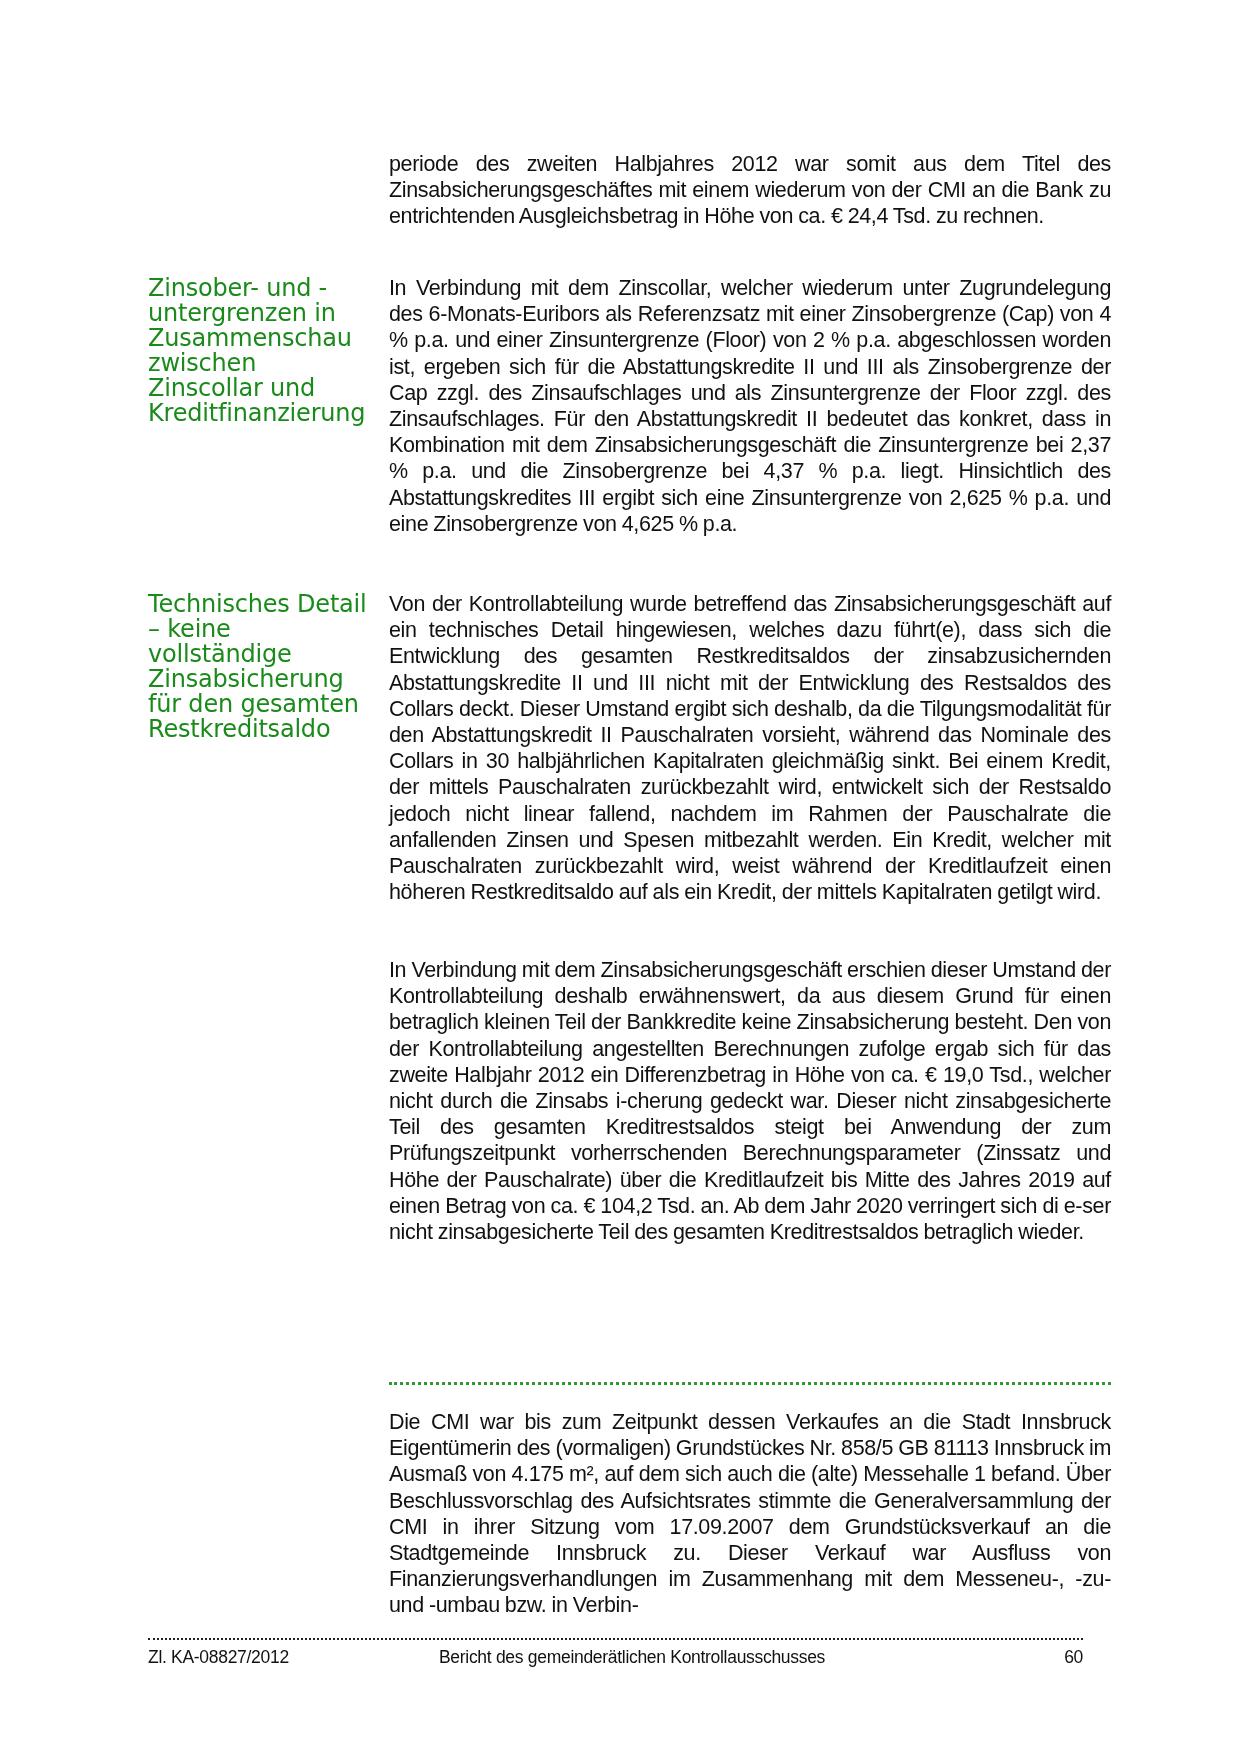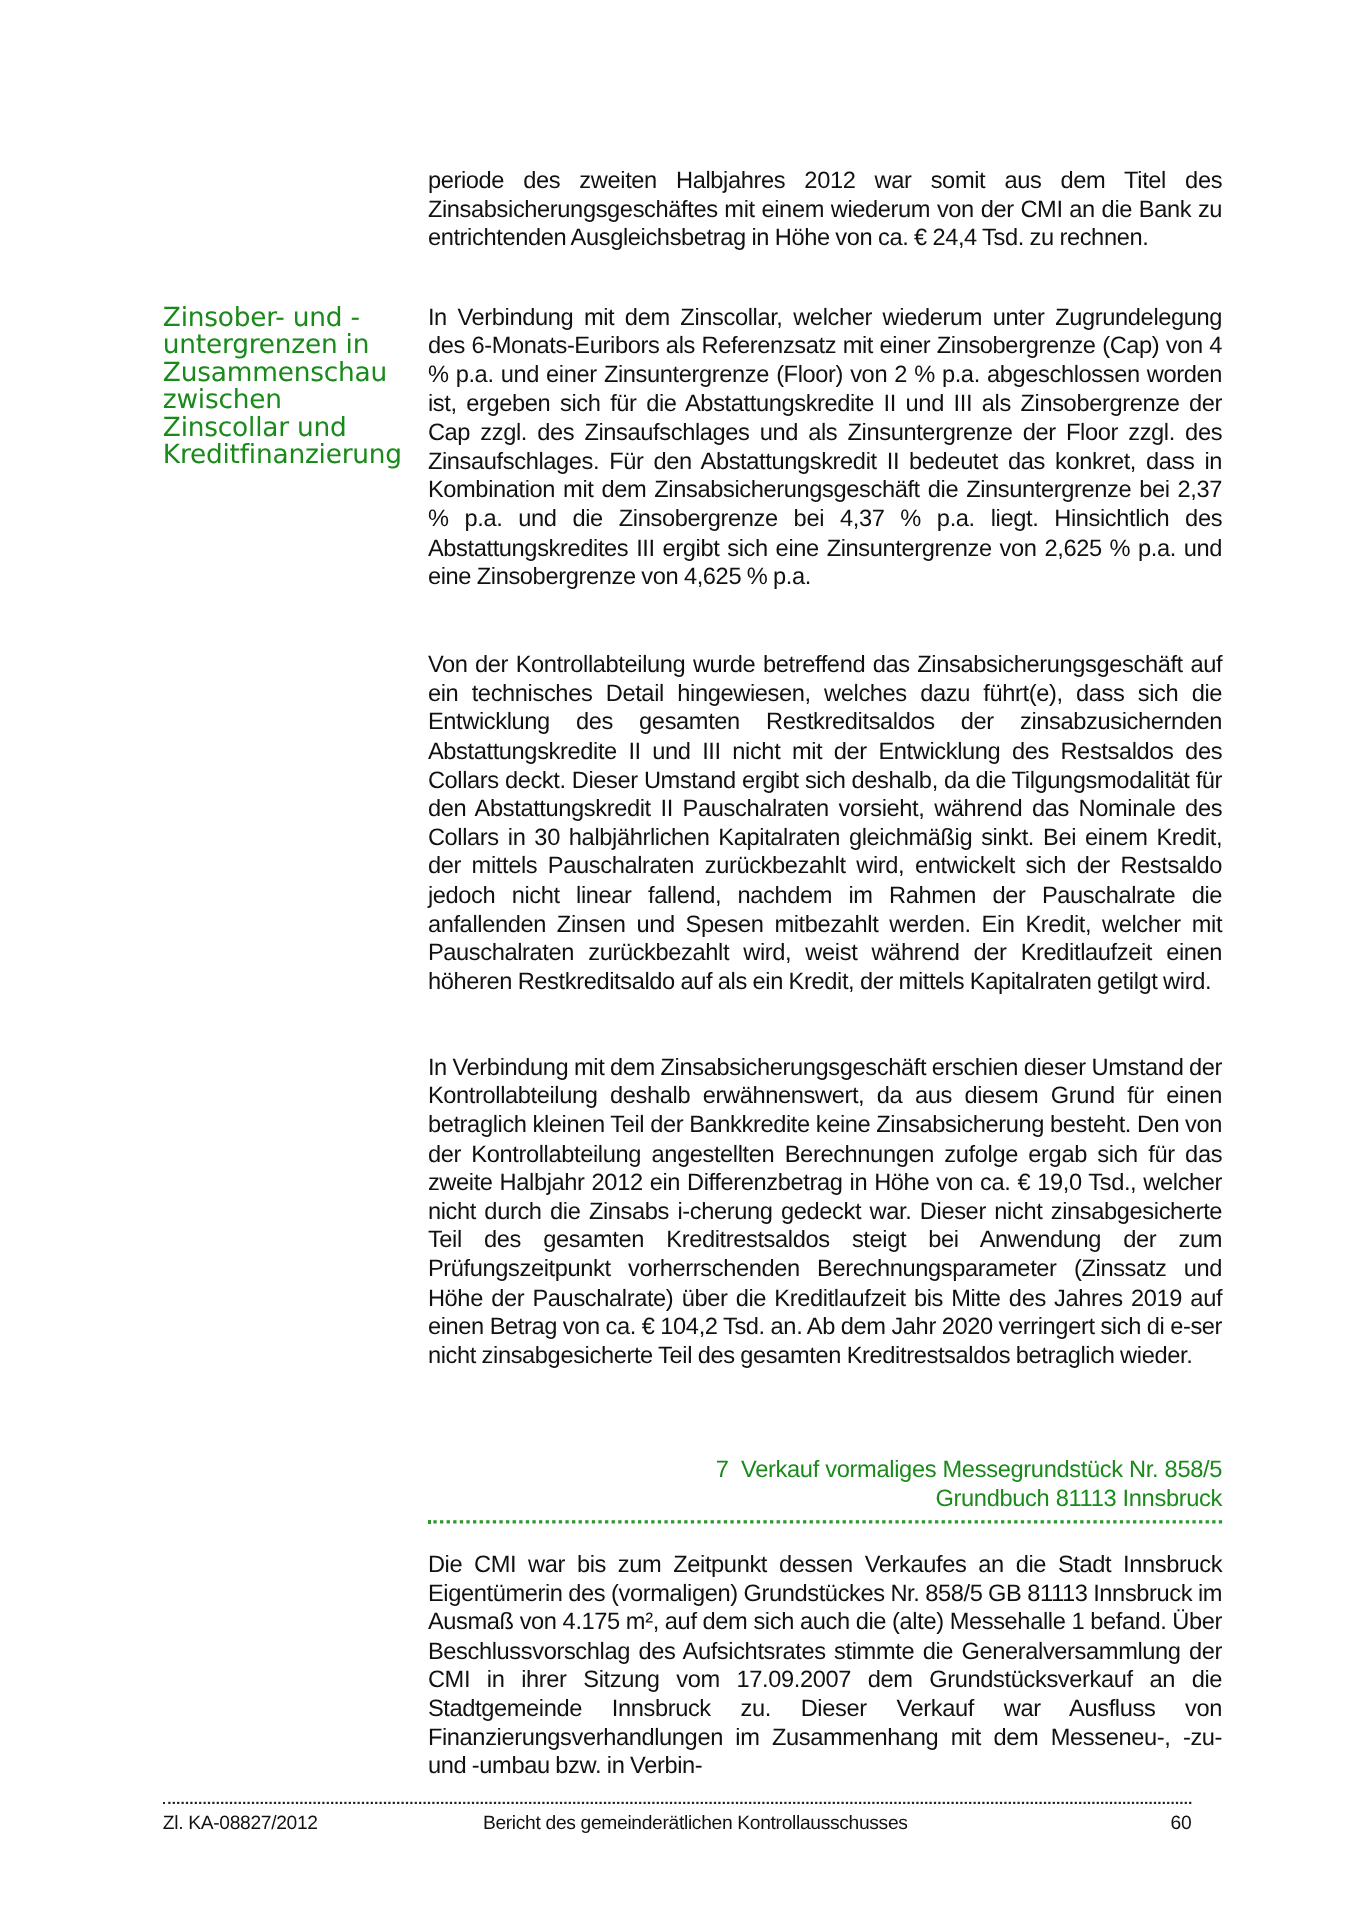--- a/index.html
+++ b/index.html
@@ -90,32 +90,29 @@
 
   <div class="body-text" style="top:151px;">
     <span class="p">periode des zweiten Halbjahres 2012 war somit aus dem Titel des Zinsabsicherungsgeschäftes mit einem wiederum von der CMI an die Bank zu entrichtenden Ausgleichsbetrag in Höhe von ca. € 24,4 Tsd. zu rechnen.</span>
   </div>
 
   <div class="margin-note" style="top:276px;">Zinsober- und -untergrenzen in Zusammenschau zwischen Zinscollar und Kreditfinanzierung</div>
   <div class="body-text" style="top:275px;">
     <span class="p">In Verbindung mit dem Zinscollar, welcher wiederum unter Zugrundelegung des 6-Monats-Euribors als Referenzsatz mit einer Zinsobergrenze (Cap) von 4 % p.a. und einer Zinsuntergrenze (Floor) von 2 % p.a. abgeschlossen worden ist, ergeben sich für die Abstattungskredite II und III als Zinsobergrenze der Cap zzgl. des Zinsaufschlages und als Zinsuntergrenze der Floor zzgl. des Zinsaufschlages. Für den Abstattungskredit II bedeutet das konkret, dass in Kombination mit dem Zinsabsicherungsgeschäft die Zinsuntergrenze bei 2,37 % p.a. und die Zinsobergrenze bei 4,37 % p.a. liegt. Hinsichtlich des Abstattungskredites III ergibt sich eine Zinsuntergrenze von 2,625 % p.a. und eine Zinsobergrenze von 4,625 % p.a.</span>
   </div>
 
+  <div class="margin-note" style="top:592px;">Technisches Detail – keine vollständige Zinsabsicherung für den gesamten Restkreditsaldo</div>
   <div class="body-text" style="top:591px;">
     <span class="p">Von der Kontrollabteilung wurde betreffend das Zinsabsicherungsgeschäft auf ein technisches Detail hingewiesen, welches dazu führt(e), dass sich die Entwicklung des gesamten Restkreditsaldos der zinsabzusichernden Abstattungskredite II und III nicht mit der Entwicklung des Restsaldos des Collars deckt. Dieser Umstand ergibt sich deshalb, da die Tilgungsmodalität für den Abstattungskredit II Pauschalraten vorsieht, während das Nominale des Collars in 30 halbjährlichen Kapitalraten gleichmäßig sinkt. Bei einem Kredit, der mittels Pauschalraten zurückbezahlt wird, entwickelt sich der Restsaldo jedoch nicht linear fallend, nachdem im Rahmen der Pauschalrate die anfallenden Zinsen und Spesen mitbezahlt werden. Ein Kredit, welcher mit Pauschalraten zurückbezahlt wird, weist während der Kreditlaufzeit einen höheren Restkreditsaldo auf als ein Kredit, der mittels Kapitalraten getilgt wird.</span>
   </div>
 
   <div class="body-text" style="top:957px;">
     <span class="p">In Verbindung mit dem Zinsabsicherungsgeschäft erschien dieser Umstand der Kontrollabteilung deshalb erwähnenswert, da aus diesem Grund für einen betraglich kleinen Teil der Bankkredite keine Zinsabsicherung besteht. Den von der Kontrollabteilung angestellten Berechnungen zufolge ergab sich für das zweite Halbjahr 2012 ein Differenzbetrag in Höhe von ca. € 19,0 Tsd., welcher nicht durch die Zinsabs i-cherung gedeckt war. Dieser nicht zinsabgesicherte Teil des gesamten Kreditrestsaldos steigt bei Anwendung der zum Prüfungszeitpunkt vorherrschenden Berechnungsparameter (Zinssatz und Höhe der Pauschalrate) über die Kreditlaufzeit bis Mitte des Jahres 2019 auf einen Betrag von ca. € 104,2 Tsd. an. Ab dem Jahr 2020 verringert sich di e-ser nicht zinsabgesicherte Teil des gesamten Kreditrestsaldos betraglich wieder.</span>
   </div>
 
-  <div class="section-heading" style="top:1323px;">
-    <div><span>7</span>&nbsp;&nbsp;<span>Verkauf vormaliges Messegrundstück Nr. 858/5</span></div>
-    <div>Grundbuch 81113 Innsbruck</div>
-  </div>
   <div class="green-rule" style="top:1382px;"></div>
 
   <div class="body-text" style="top:1409px;">
     <span class="p">Die CMI war bis zum Zeitpunkt dessen Verkaufes an die Stadt Innsbruck Eigentümerin des (vormaligen) Grundstückes Nr. 858/5 GB 81113 Innsbruck im Ausmaß von 4.175 m², auf dem sich auch die (alte) Messehalle 1 befand. Über Beschlussvorschlag des Aufsichtsrates stimmte die Generalversammlung der CMI in ihrer Sitzung vom 17.09.2007 dem Grundstücksverkauf an die Stadtgemeinde Innsbruck zu. Dieser Verkauf war Ausfluss von Finanzierungsverhandlungen im Zusammenhang mit dem Messeneu-, -zu- und -umbau bzw. in Verbin-</span>
   </div>
 
   <div class="footer-rule" style="top:1638px;"></div>
   <div class="footer">
     <span class="f-left">Zl. KA-08827/2012</span>
     <span class="f-center">Bericht des gemeinderätlichen Kontrollausschusses</span>

